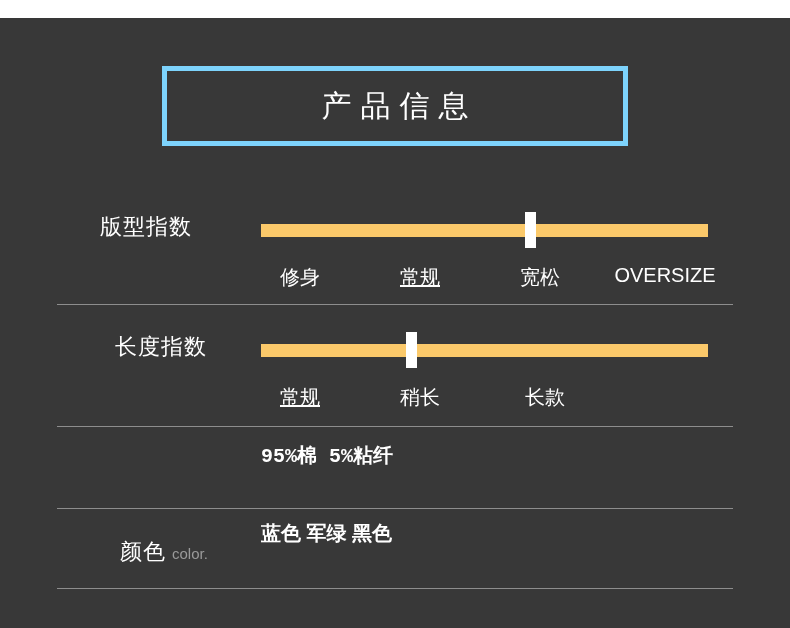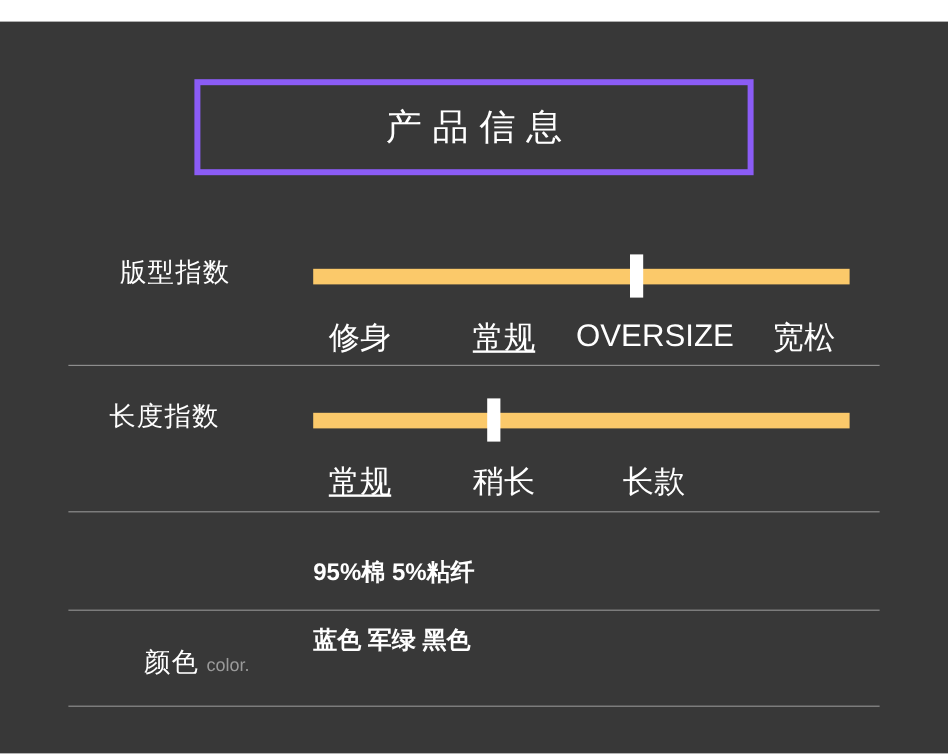--- a/index.html
+++ b/index.html
@@ -34,21 +34,21 @@
     background: #383838;
   }
 
   
   .title-box {
     position: absolute;
     left: 162px;
     top: 48px;           
     width: 466px;
     height: 80px;
-    border: 5px solid #8b5cf6;
+    border: 5px solid #7dd3fc;
     box-sizing: border-box;
     display: flex;
     align-items: center;
     justify-content: center;
   }
   .title-text {
     color: #ffffff;
     font-size: 30px;
     letter-spacing: 9px;
     text-indent: 9px;
@@ -91,21 +91,21 @@
     width: 11px;
     height: 36px;
     background: #ffffff;
   }
   .ticks {
     position: absolute;
     left: 240px;
     width: 490px;
     display: flex;
     color: #ffffff;
-    font-size: 26px;
+    font-size: 20px;
     white-space: nowrap;
   }
   .tick {
     text-align: center;
   }
   .tick.t0 { width: 120px; }
   .tick.t1 { width: 120px; text-decoration: underline; }
   .tick.t2 { width: 120px; }
   .tick.t3 { width: 130px; }
 
@@ -133,41 +133,41 @@
 
     <div class="row-label" style="left:100px; top:194px;">
       <span>版型指数</span>
     </div>
     <div class="slider-track" style="top:206px;">
       <div class="slider-thumb" style="left:264px; top:-12px;"></div>
     </div>
     <div class="ticks" style="top:246px;">
       <div class="tick t0">修身</div>
       <div class="tick t1">常规</div>
+      <div class="tick t2">宽松</div>
       <div class="tick t3">OVERSIZE</div>
-      <div class="tick t2">宽松</div>
     </div>
 
     <div class="divider" style="top:286px;"></div>
 
-    <div class="row-label" style="left:91px; top:314px;">
+    <div class="row-label" style="left:115px; top:314px;">
       <span>长度指数</span>
     </div>
     <div class="slider-track" style="top:326px;">
       <div class="slider-thumb" style="left:145px; top:-12px;"></div>
     </div>
     <div class="ticks" style="top:366px;">
       <div class="tick t1">常规</div>
       <div class="tick t2">稍长</div>
       <div class="tick t3">长款</div>
     </div>
 
     <div class="divider" style="top:408px;"></div>
 
-    <div class="value-text" style="top:445px;">95%棉 5%粘纤</div>
+    <div class="value-text" style="top:424px;font-family:Liberation Mono, monospace;">95%棉 5%粘纤</div>
 
     <div class="divider" style="top:490px;"></div>
 
     <div class="row-label" style="left:120px; top:519px;">
       <span>颜色</span><span class="sub">color.</span>
     </div>
     <div class="value-text" style="top:502px;">蓝色 军绿 黑色</div>
 
     <div class="divider" style="top:570px;"></div>
 

